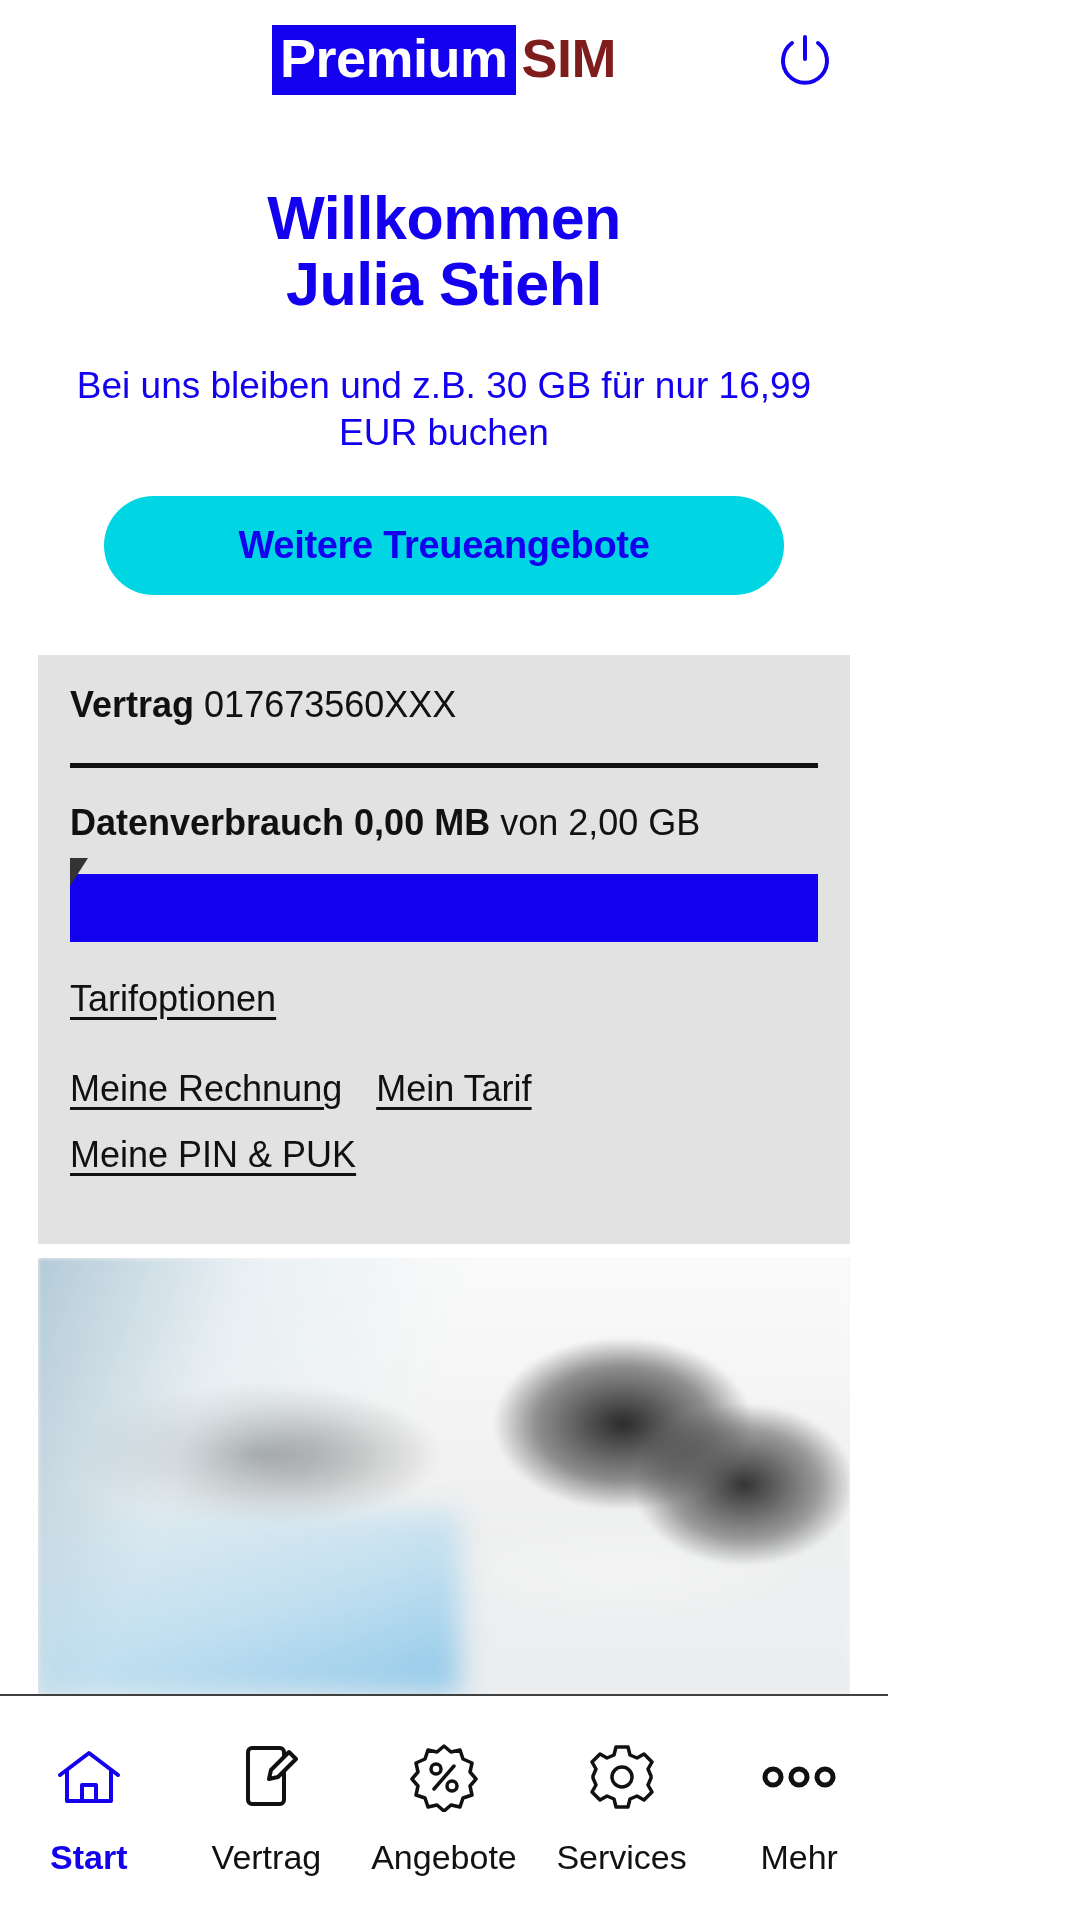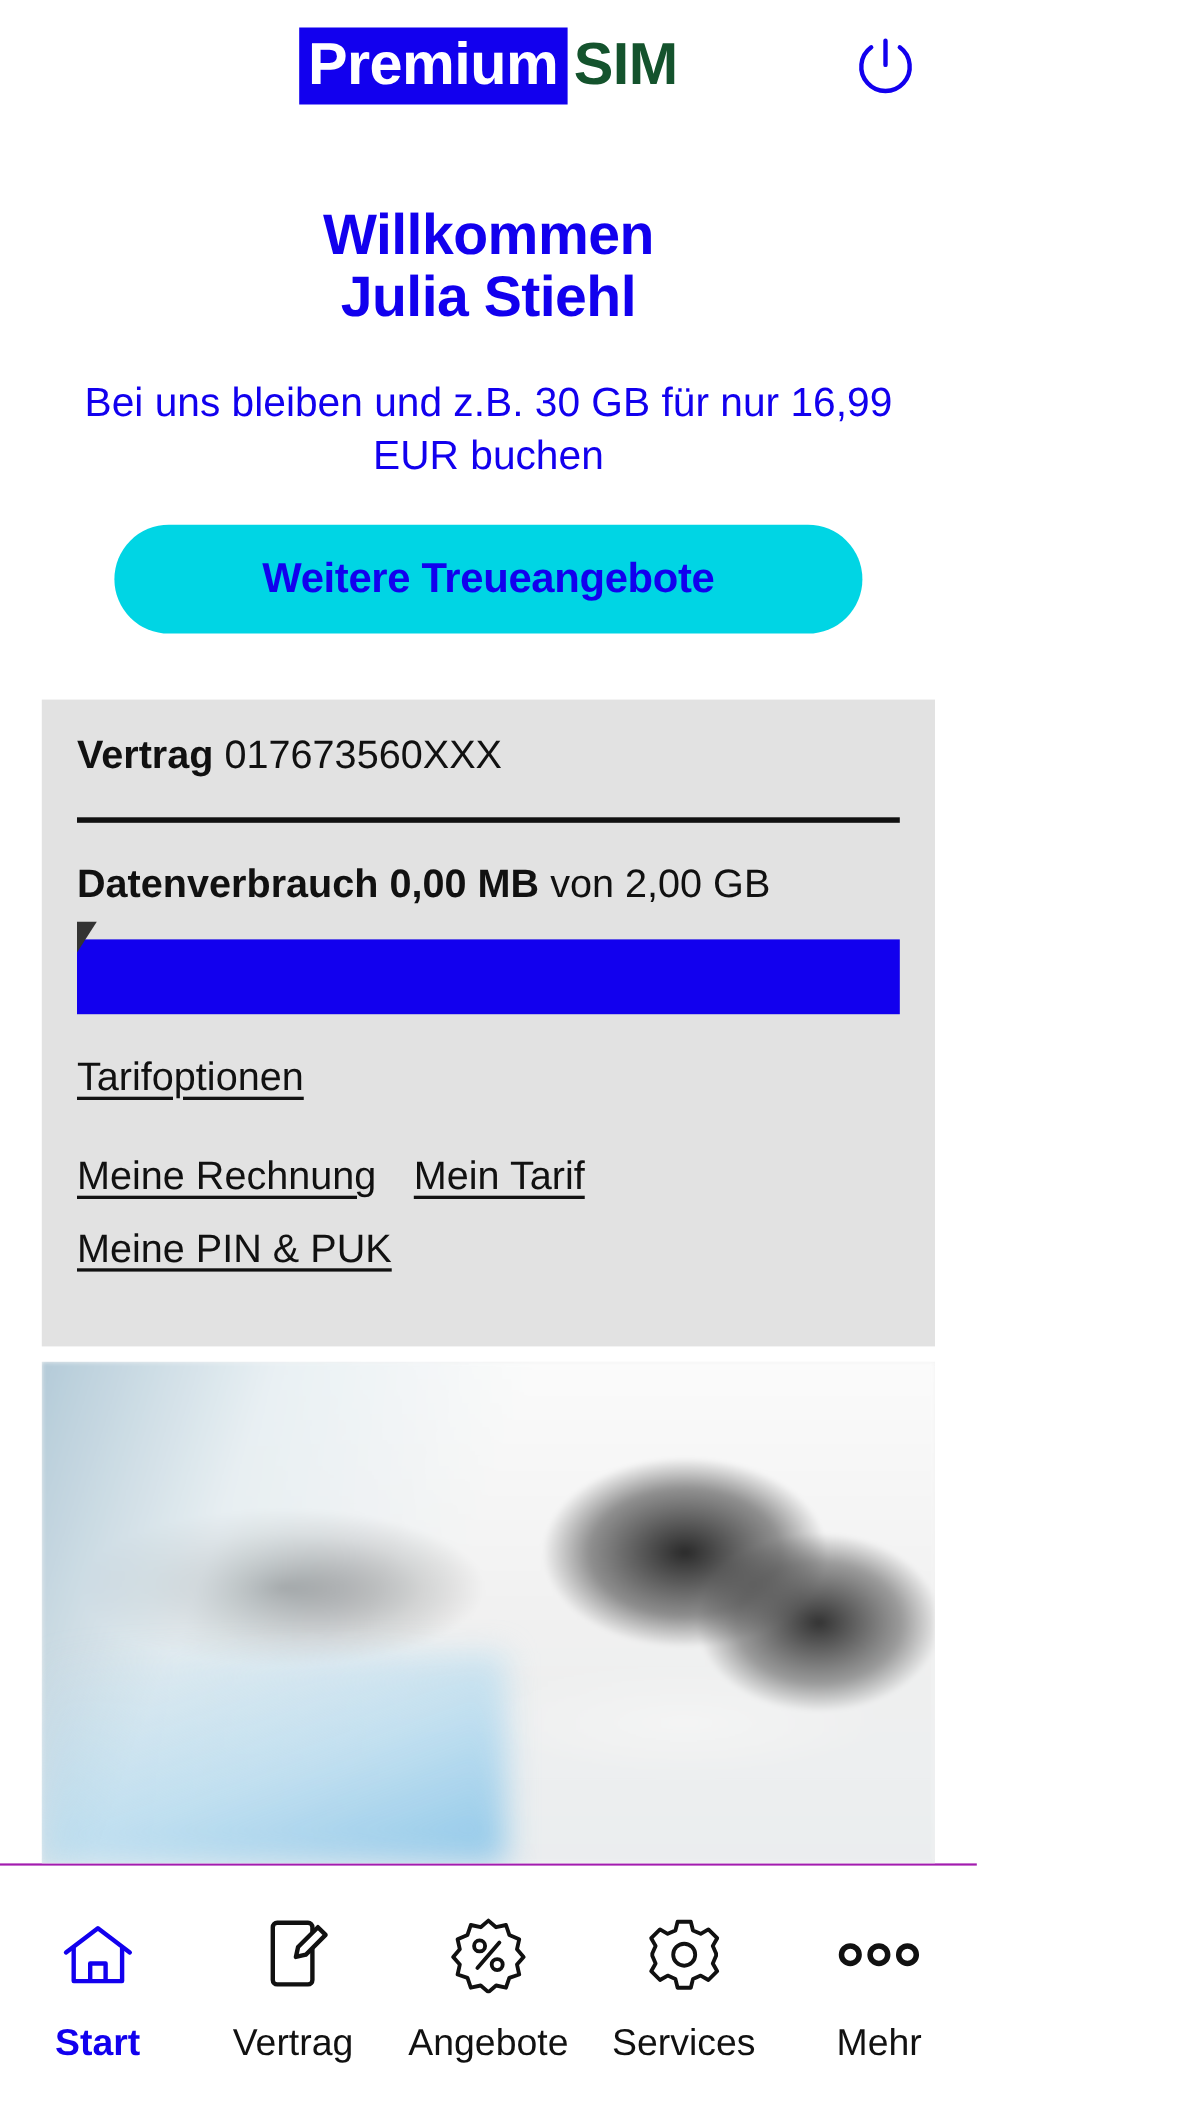--- a/index.html
+++ b/index.html
@@ -38,21 +38,21 @@
     font-weight: 700;
     letter-spacing: -0.5px;
     line-height: 1;
   }
   .logo-premium {
     background: #1200EE;
     color: #ffffff;
     padding: 6px 8px 10px 8px;
   }
   .logo-sim {
-    color: #14532d;
+    color: #7f1d1d;
     padding: 6px 0 10px 6px;
   }
 
   .power-btn {
     position: absolute;
     right: 48px;
     top: 26px;
     width: 70px;
     height: 70px;
     display: flex;
@@ -66,21 +66,21 @@
     flex: 1 1 auto;
     display: flex;
     flex-direction: column;
     overflow: hidden;
   }
 
   .welcome {
     margin-top: 66px;
     text-align: center;
     color: #1200EE;
-    font-size: 52px;
+    font-size: 61px;
     font-weight: 700;
     line-height: 1.08;
     letter-spacing: -0.5px;
   }
 
   .intro {
     margin: 46px 28px 0 28px;
     text-align: center;
     color: #111111;
     font-size: 37px;
@@ -210,21 +210,21 @@
     background: linear-gradient(160deg, rgba(255,255,255,0) 0%, rgba(160,212,240,0.55) 55%, rgba(120,190,232,0.8) 100%);
     filter: blur(14px);
   }
 
   
   .bottomnav {
     flex: 0 0 226px;
     height: 226px;
     display: flex;
     align-items: stretch;
-    border-top: 2px solid #a21caf;
+    border-top: 2px solid #404040;
     background: #ffffff;
   }
   .nav-item {
     flex: 1 1 20%;
     display: flex;
     flex-direction: column;
     align-items: center;
     justify-content: center;
     gap: 24px;
     cursor: pointer;

